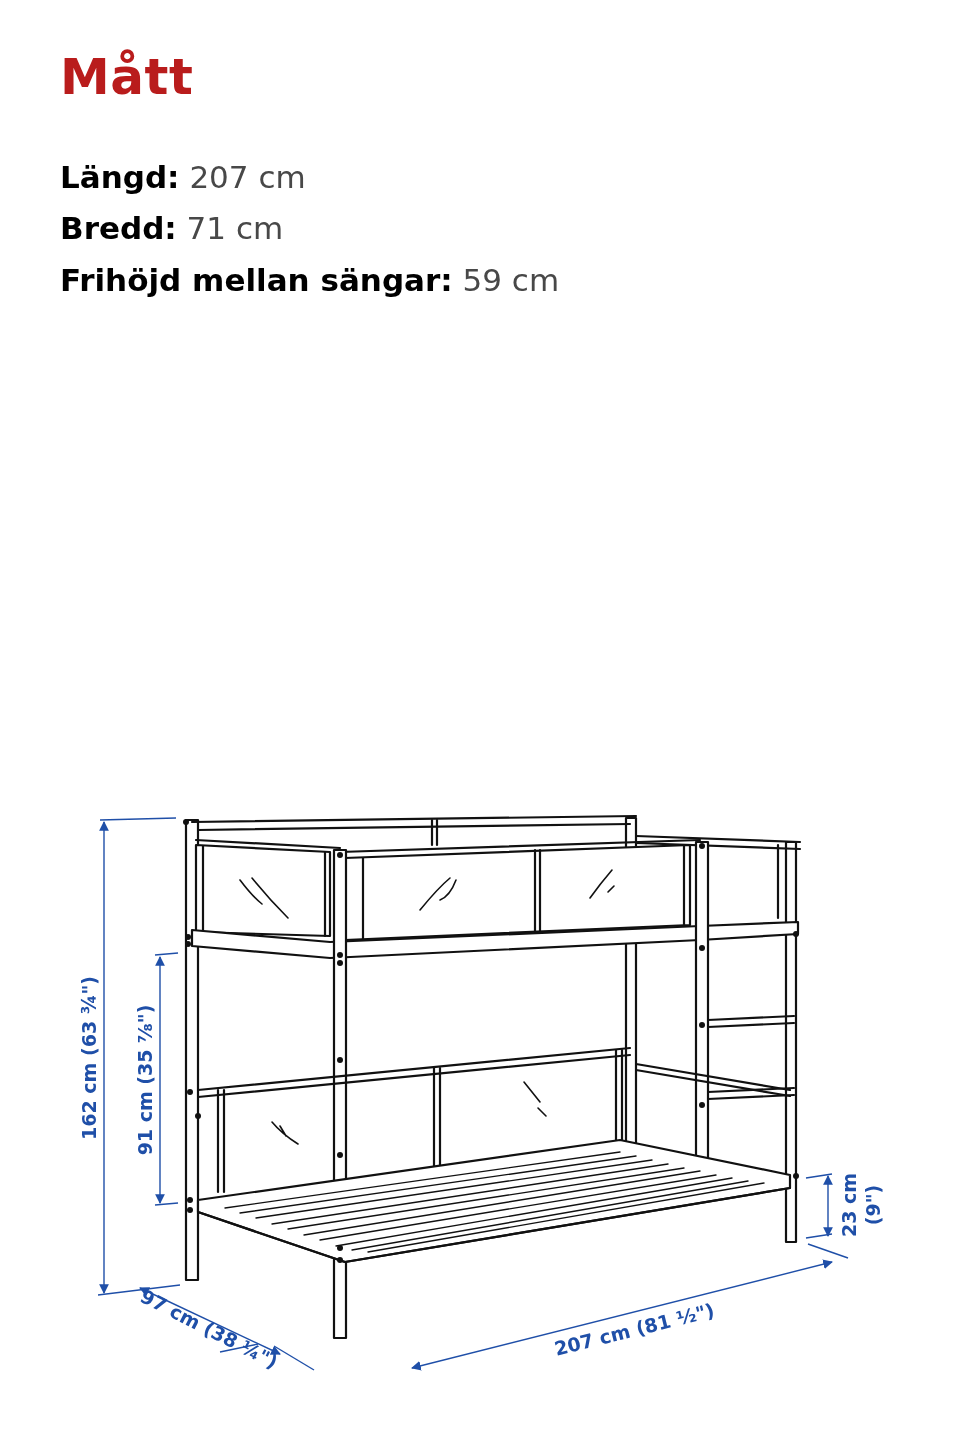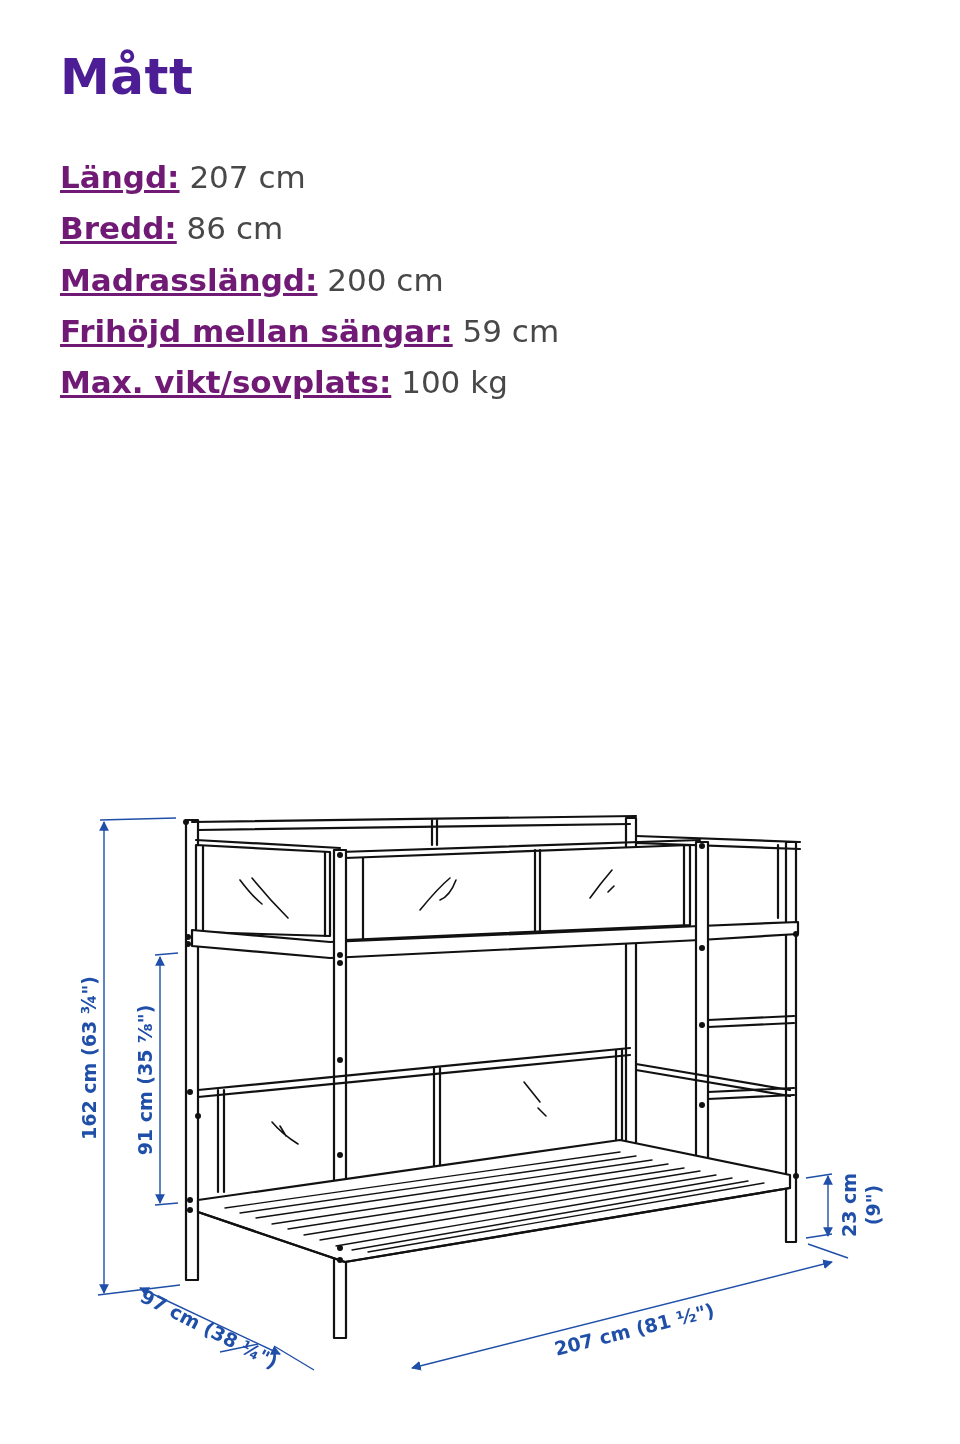--- a/index.html
+++ b/index.html
@@ -1,38 +1,36 @@
 <!DOCTYPE html>
 <html><head>
 <meta charset="utf-8">
 <style>
   html, body { margin: 0; padding: 0; background: #ffffff; }
   body { width: 960px; height: 1444px; position: relative; overflow: hidden;
          font-family: "DejaVu Sans", sans-serif; color: #484848; }
   .title { position: absolute; left: 60px; top: 42px; margin: 0;
-           font-size: 50px; font-weight: bold; line-height: 70px; color: #4c1d95; letter-spacing: 0.5px; }
+           font-size: 50px; font-weight: bold; line-height: 70px; color: #b91c1c; letter-spacing: 0.5px; }
   .specs { position: absolute; left: 60px; top: 152px; margin: 0; padding: 0; list-style: none; }
   .spec-row { font-size: 31px; line-height: 51.3px; height: 51.3px; white-space: nowrap; }
-  .spec-label { font-weight: bold; color: #701a75; text-decoration: underline; }
+  .spec-label { font-weight: bold; color: #000000; }
   .spec-value { font-weight: normal; color: #484848; }
   .drawing { position: absolute; left: 0; top: 760px; width: 960px; height: 684px; }
   .drawing svg { display: block; }
   .dim-text { font-family: "DejaVu Sans", sans-serif; font-weight: bold; font-size: 19px; }
 </style>
 </head>
 <body>
 
 <h1 class="title">Mått</h1>
 
 <ul class="specs">
   <li class="spec-row"><span class="spec-label">Längd:</span> <span class="spec-value">207 cm</span></li>
-  <li class="spec-row"><span class="spec-label">Bredd:</span> <span class="spec-value">86 cm</span></li>
-  <li class="spec-row"><span class="spec-label">Madrasslängd:</span> <span class="spec-value">200 cm</span></li>
+  <li class="spec-row"><span class="spec-label">Bredd:</span> <span class="spec-value">71 cm</span></li>
   <li class="spec-row"><span class="spec-label">Frihöjd mellan sängar:</span> <span class="spec-value">59 cm</span></li>
-  <li class="spec-row"><span class="spec-label">Max. vikt/sovplats:</span> <span class="spec-value">100 kg</span></li>
 </ul>
 
 <div class="drawing">
   <svg width="960" height="684" viewBox="0 760 960 684" xmlns="http://www.w3.org/2000/svg">
     <defs>
       <marker id="arr" viewBox="0 0 10 10" refX="9" refY="5" markerWidth="7" markerHeight="7" orient="auto-start-reverse">
         <path d="M0,0 L10,5 L0,10 z" fill="#1f4fa8"></path>
       </marker>
     </defs>
 

